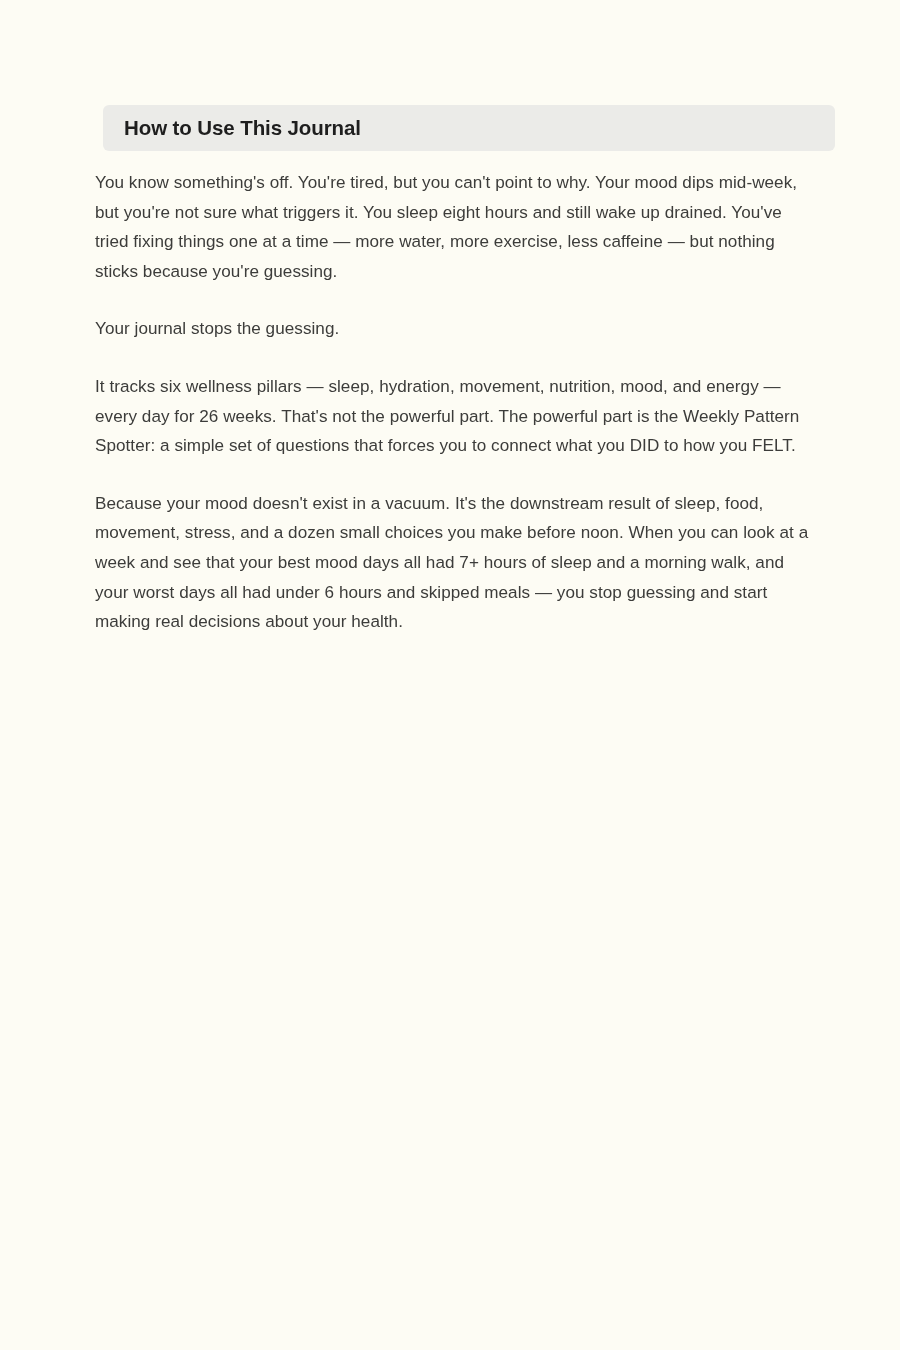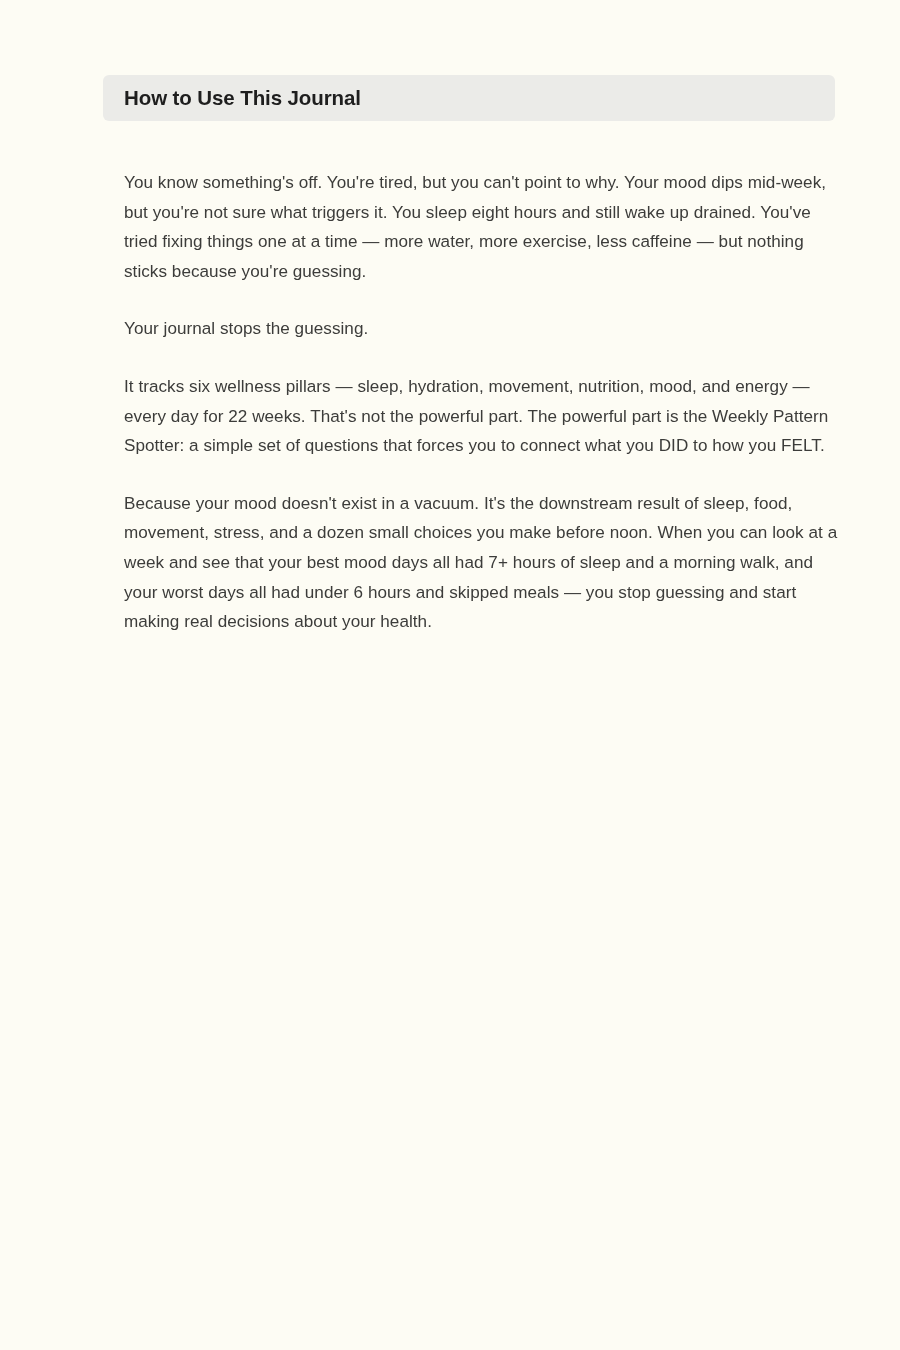--- a/index.html
+++ b/index.html
@@ -20,41 +20,41 @@
     width: 900px;
     height: 1350px;
     box-sizing: border-box;
     background: #fdfcf4;
   }
 
   
   .section-header {
     position: absolute;
     left: 103px;
-    top: 75px;
+    top: 105px;
     width: 732px;
     height: 46px;
     background: #ebebe8;
     border-radius: 6px;
     display: flex;
     align-items: center;
   }
   .section-header-title {
     padding-left: 21px;
     font-size: 20.5px;
     font-weight: bold;
     color: #1e1e1e;
     letter-spacing: -0.1px;
     line-height: 1;
   }
 
   
   .content {
     position: absolute;
-    left: 124px;
+    left: 95px;
     top: 168px;
     width: 724px;
   }
   .para {
     font-size: 17.1px;
     line-height: 29.6px;
     color: #3c3c3a;
     margin: 0 0 28px 0;
     letter-spacing: 0.05px;
     text-align: left;
@@ -90,18 +90,18 @@
 
 <div class="page">
 
   <div class="section-header">
     <div class="section-header-title">How to Use This Journal</div>
   </div>
 
   <div class="content">
     <p class="para">You know something's off. You're tired, but you can't point to why. Your mood dips mid-week, but you're not sure what triggers it. You sleep eight hours and still wake up drained. You've tried fixing things one at a time — more water, more exercise, less caffeine — but nothing sticks because you're guessing.</p>
     <p class="para">Your journal stops the guessing.</p>
-    <p class="para">It tracks six wellness pillars — sleep, hydration, movement, nutrition, mood, and energy — every day for 22 weeks. That's not the powerful part. The powerful part is the Weekly Pattern Spotter: a simple set of questions that forces you to connect what you DID to how you FELT.</p>
+    <p class="para">It tracks six wellness pillars — sleep, hydration, movement, nutrition, mood, and energy — every day for 26 weeks. That's not the powerful part. The powerful part is the Weekly Pattern Spotter: a simple set of questions that forces you to connect what you DID to how you FELT.</p>
     <p class="para">Because your mood doesn't exist in a vacuum. It's the downstream result of sleep, food, movement, stress, and a dozen small choices you make before noon. When you can look at a week and see that your best mood days all had 7+ hours of sleep and a morning walk, and your worst days all had under 6 hours and skipped meals — you stop guessing and start making real decisions about your health.</p>
   </div>
 
 
 </div>
 
 </body></html>

